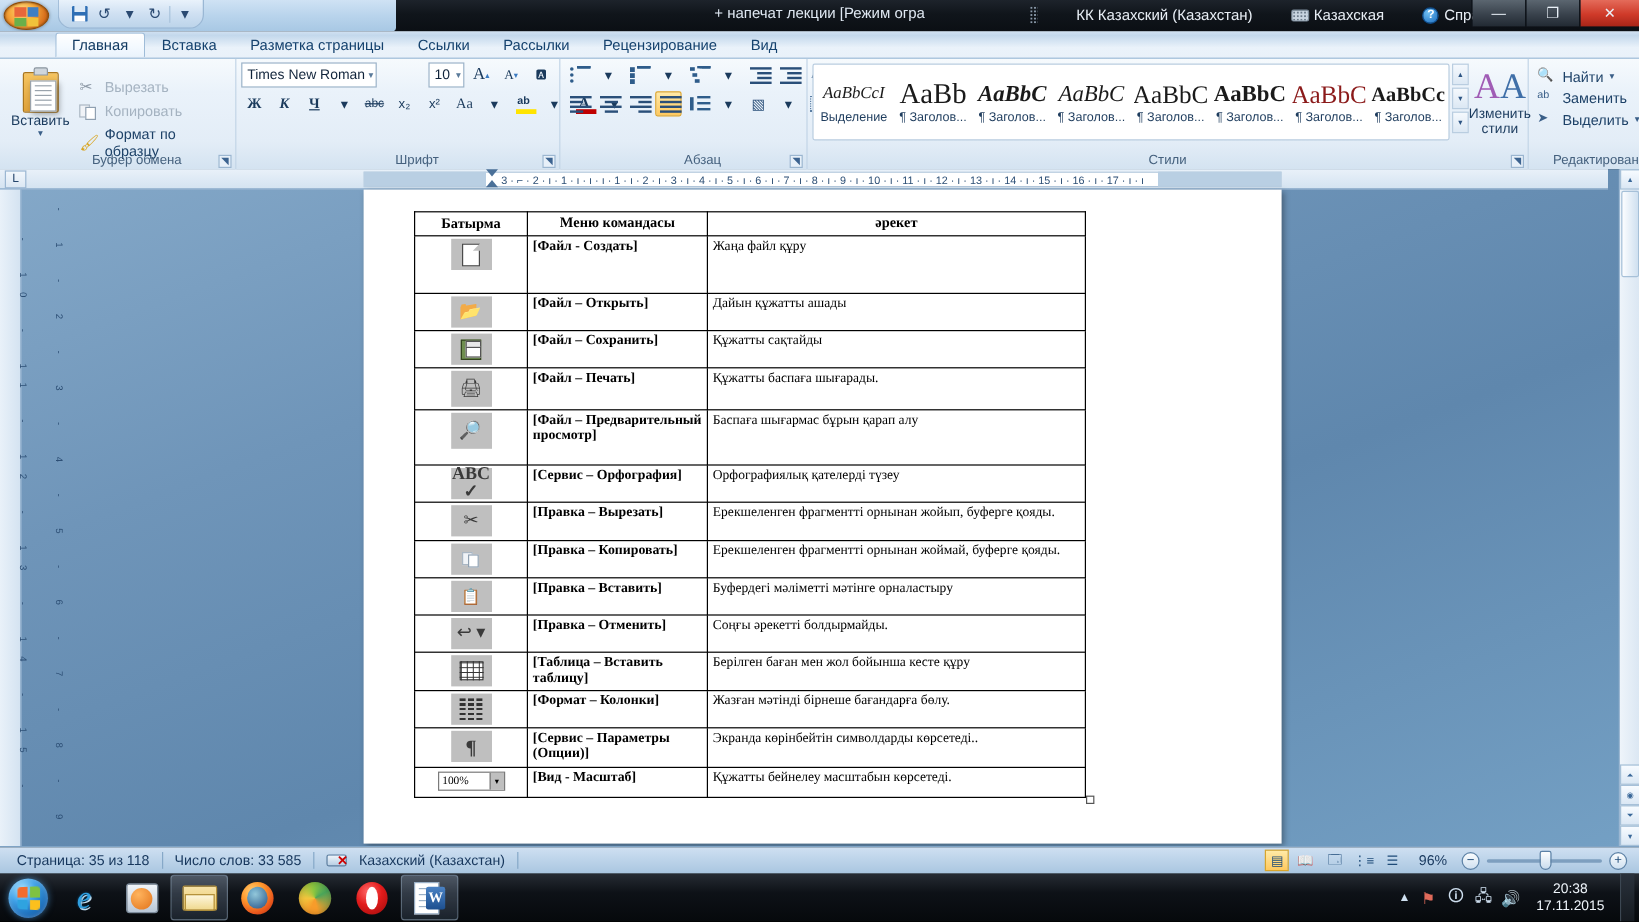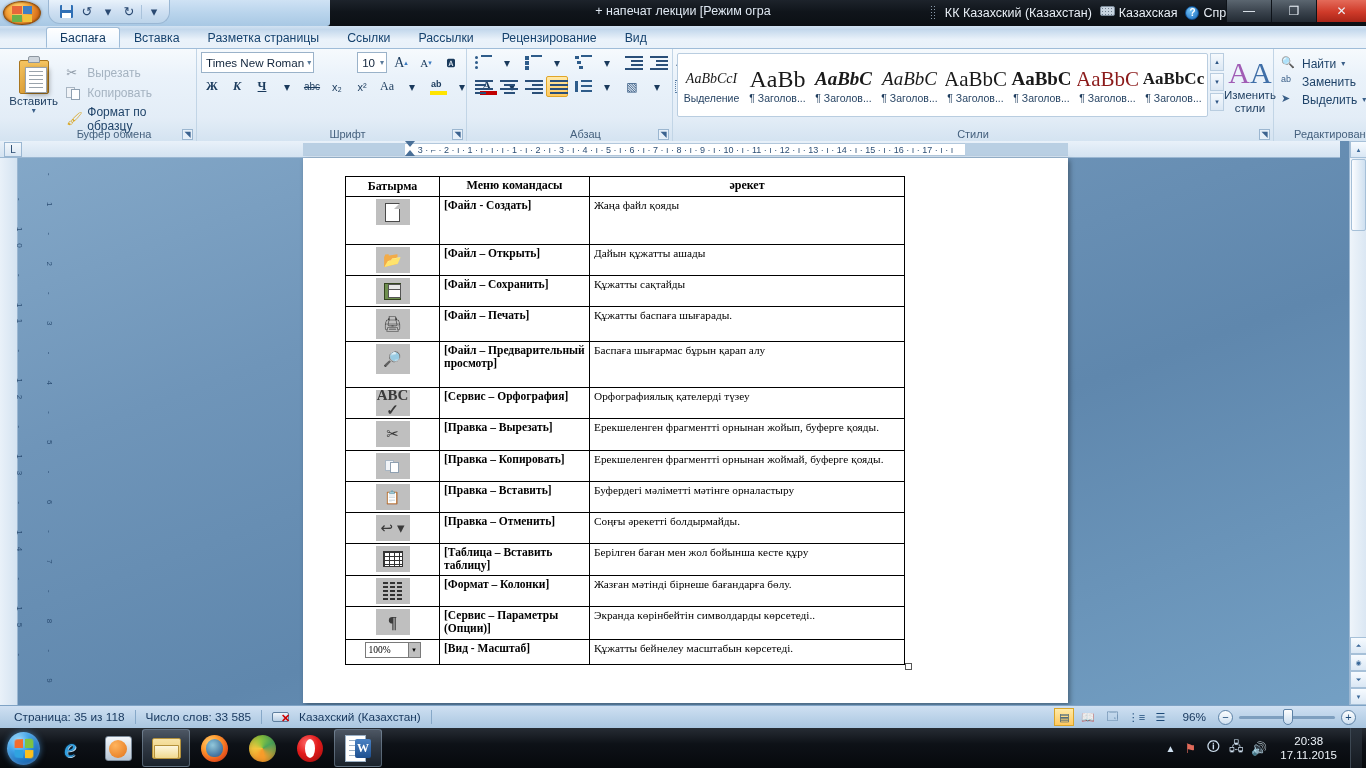--- a/index.html
+++ b/index.html
@@ -65,21 +65,21 @@
   }
 
   .langbar {
     position:absolute; right:96px; top:1px; height:23px;
     display:flex; align-items:center; gap:8px;
     color:#e8eef5; font-size:12.5px; padding:0 6px;
   }
   .lb-grip { width:7px;height:15px;
     background-image:radial-gradient(#9fb0c2 36%,transparent 38%);
     background-size:3px 3px; opacity:.85; }
-  .lb-item { display:flex; align-items:flex-start; gap:4px; white-space:nowrap; }
+  .lb-item { display:flex; align-items:center; gap:4px; white-space:nowrap;margin-left:24px; }
   .kbd-ico { width:15px;height:10px;background:#c8d4e0;border:1px solid #7b8a99;border-radius:2px;
     background-image:radial-gradient(#6d7c8b 40%,transparent 42%); background-size:3px 3px; }
   .help-ico { width:14px;height:14px;border-radius:50%;background:radial-gradient(circle at 35% 30%,#6fc0f5,#1b6bbd);
     color:#fff;font-size:10px;font-weight:bold;display:flex;align-items:center;justify-content:center;
     border:1px solid #0f4d8c; }
   .lb-spin { display:flex;flex-direction:column;gap:2px;color:#c7d3de;font-size:7px;line-height:6px; }
 
   .wincontrols { position:absolute; right:0; top:0; height:24px; display:flex; }
   .wc { width:45px; height:22px; display:flex; align-items:center; justify-content:center;
         color:#eaf1f8; font-size:12px;
@@ -392,21 +392,21 @@
 
     <div class="wincontrols">
       <div class="wc min">—</div>
       <div class="wc max">❐</div>
       <div class="wc close">✕</div>
     </div>
   </div>
 
   <div class="ribbon-wrap">
     <div class="tabs">
-      <div class="tab active">Баспаға</div>
+      <div class="tab active">Главная</div>
       <div class="tab">Вставка</div>
       <div class="tab">Разметка страницы</div>
       <div class="tab">Ссылки</div>
       <div class="tab">Рассылки</div>
       <div class="tab">Рецензирование</div>
       <div class="tab">Вид</div>
     </div>
 
     <div class="ribbon">
 
@@ -704,21 +704,21 @@
           </thead>
           <tbody>
 
             <tr style="height:48px">
               <td class="c-icon">
                 <span class="ti"><span class="inner">
                       <span class="pg-ico"></span>
                     </span></span>
               </td>
               <td class="c-cmd">[Файл - Создать]</td>
-              <td class="c-act">Жаңа файл қояды</td>
+              <td class="c-act">Жаңа файл құру</td>
             </tr>
 
             <tr style="height:28px">
               <td class="c-icon">
                 <span class="ti"><span class="inner fold-ico">📂</span></span>
               </td>
               <td class="c-cmd">[Файл – Открыть]</td>
               <td class="c-act">Дайын құжатты ашады</td>
             </tr>
 

